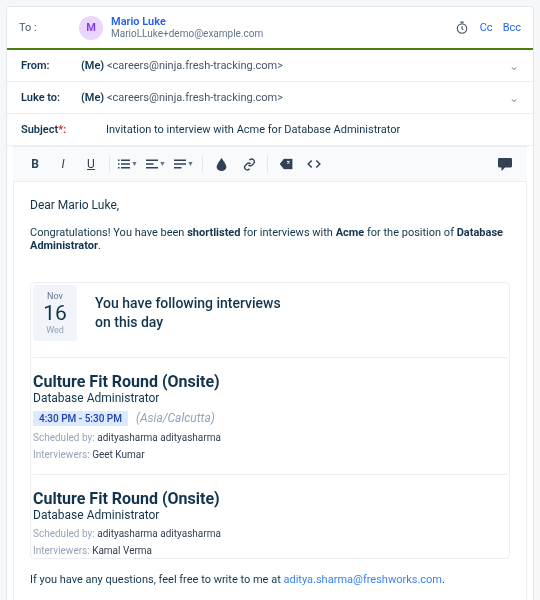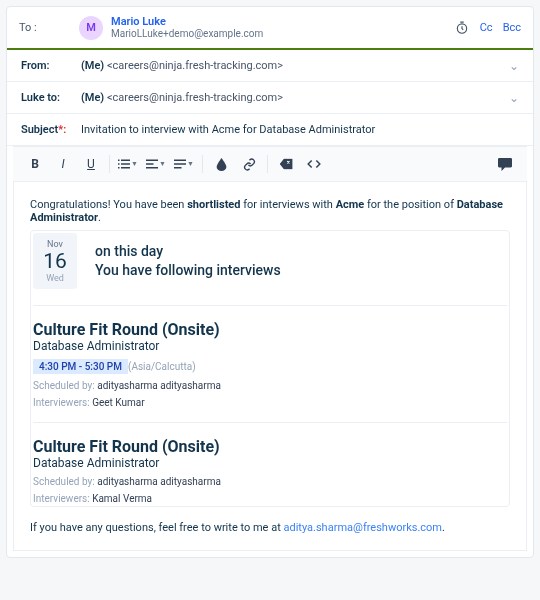--- a/index.html
+++ b/index.html
@@ -20,35 +20,35 @@
   .field-val { color:#475569; }
   .field-val .me { font-weight:600; color:#12344d;text-align:center; }
   .chev { position:absolute; right:14px; color:#94a3b8; font-size:12px; }
   .req { color:#dc2626; }
   .toolbar { display:flex; align-items:center; gap:4px; padding: 6px 10px; border-bottom: 1px solid #ebeef2; background:#f8fafc; border-top:1px solid #ebeef2; margin:0 6px; position:relative; }
   .tb-btn { width:24px; height:22px; display:flex; align-items:center; justify-content:center; color:#334155; font-size:12px; cursor:pointer; border-radius:3px; }
   .tb-sep { width:1px; height:18px; background:#e2e8f0; margin:0 2px; }
   .tb-drop { font-size:7px; margin-left:1px; color:#64748b; }
   .body-area { padding: 16px; margin: 0 6px 6px 6px; border:1px solid #ebeef2; border-top:none; }
   .greet { font-size:12px; margin-bottom:14px; }
-  .congrats { font-size:11px; margin-bottom:6px; }
+  .congrats { font-size:11px; margin-bottom:30px; }
   b { font-weight:700; }
   .card { border:1px solid #ebeef2; border-radius:4px; padding: 2px; margin-bottom:14px; }
   .head-row { display:flex; gap:18px; align-items:center; padding-bottom:16px; border-bottom:1px solid #ebeef2; margin-bottom:14px; }
   .date-box { background:#f1f5f9; width:44px; padding:6px 0; text-align:center; border-radius:3px; }
   .date-m { font-size:9px; color:#64748b; }
   .date-d { font-size:21px; font-weight:400; }
   .date-w { font-size:9px; color:#94a3b8; }
   .head-txt { font-size:14px; font-weight:500; line-height:1.4; }
   .iv { padding-bottom: 14px; margin-bottom:14px; border-bottom:1px solid #ebeef2; }
   .iv:last-child { border:none; margin:0; padding:0; }
   .iv-title { font-size:16px; font-weight:700; }
   .iv-role { font-size:12px; margin-bottom:6px; }
   .iv-time { display:inline-block; background:#dbeafe; color:#1e40af; padding:2px 6px; font-size:10px; border-radius:0; font-weight:500; }
-  .iv-tz { font-size:10px; color:#94a3b8; margin-left:0; }
+  .iv-tz { font-size:12px; color:#94a3b8; margin-left:8px;font-style:italic; }
   .iv-meta { font-size:10px; color:#64748b; margin-top:6px; }
   .iv-meta span { color:#334155; }
   .questions { font-size:11px; }
   .questions a { color:#3b82f6; text-decoration:none; }
   .comment-icon { margin-left:auto; }
 </style>
 </head>
 <body>
 
 <div class="compose">
@@ -81,21 +81,21 @@
   </div>
 
   <div class="field-row">
     <span class="field-label">Luke to:</span>
     <span class="field-val"><span class="me">(Me) </span><span>&lt;careers@ninja.fresh-tracking.com&gt;</span></span>
     <span class="chev">⌄</span>
   </div>
 
   <div class="field-row">
     <span class="field-label"><span>Subject</span><span class="req">*:</span></span>
-    <span class="field-val" style="color:#12344d;">Invitation to interview with Acme for Database Administrator</span>
+    <span class="field-val" style="color:#12344d;margin-left:25px;">Invitation to interview with Acme for Database Administrator</span>
   </div>
 
   <div class="toolbar">
     <div class="tb-btn">
         <b>B</b>
       </div>
     <div class="tb-btn">
         <i>I</i>
       </div>
     <div class="tb-btn">
@@ -153,34 +153,35 @@
         </svg>
     </div>
     <div class="tb-btn comment-icon">
       <svg width="14" height="13" viewBox="0 0 24 22" fill="currentColor">
           <path d="M2 0 h20 a2 2 0 0 1 2 2 v12 a2 2 0 0 1 -2 2 h-10 l-6 6 v-6 h-4 a2 2 0 0 1 -2 -2 v-12 a2 2 0 0 1 2 -2 z"></path>
         </svg>
     </div>
   </div>
 
   <div class="body-area">
+    <div class="greet">Dear Mario Luke,</div>
     <div class="congrats">
       <span>Congratulations! You have been </span><b>shortlisted</b><span> for interviews with </span><b>Acme</b><span> for the position of </span><b>Database Administrator</b><span>.</span>
     </div>
 
     <div class="card">
       <div class="head-row">
         <div class="date-box">
           <div class="date-m">Nov</div>
           <div class="date-d">16</div>
           <div class="date-w">Wed</div>
         </div>
         <div class="head-txt">
+          <div>You have following interviews</div>
           <div>on this day</div>
-          <div>You have following interviews</div>
         </div>
       </div>
 
       <div class="iv">
         <div class="iv-title">Culture Fit Round (Onsite)</div>
         <div class="iv-role">Database Administrator</div>
         <div><span class="iv-time">4:30 PM - 5:30 PM</span><span class="iv-tz">(Asia/Calcutta)</span></div>
         <div class="iv-meta"><span style="color:#94a3b8">Scheduled by: </span><span>adityasharma adityasharma</span></div>
         <div class="iv-meta"><span style="color:#94a3b8">Interviewers: </span><span>Geet Kumar</span></div>
       </div>

